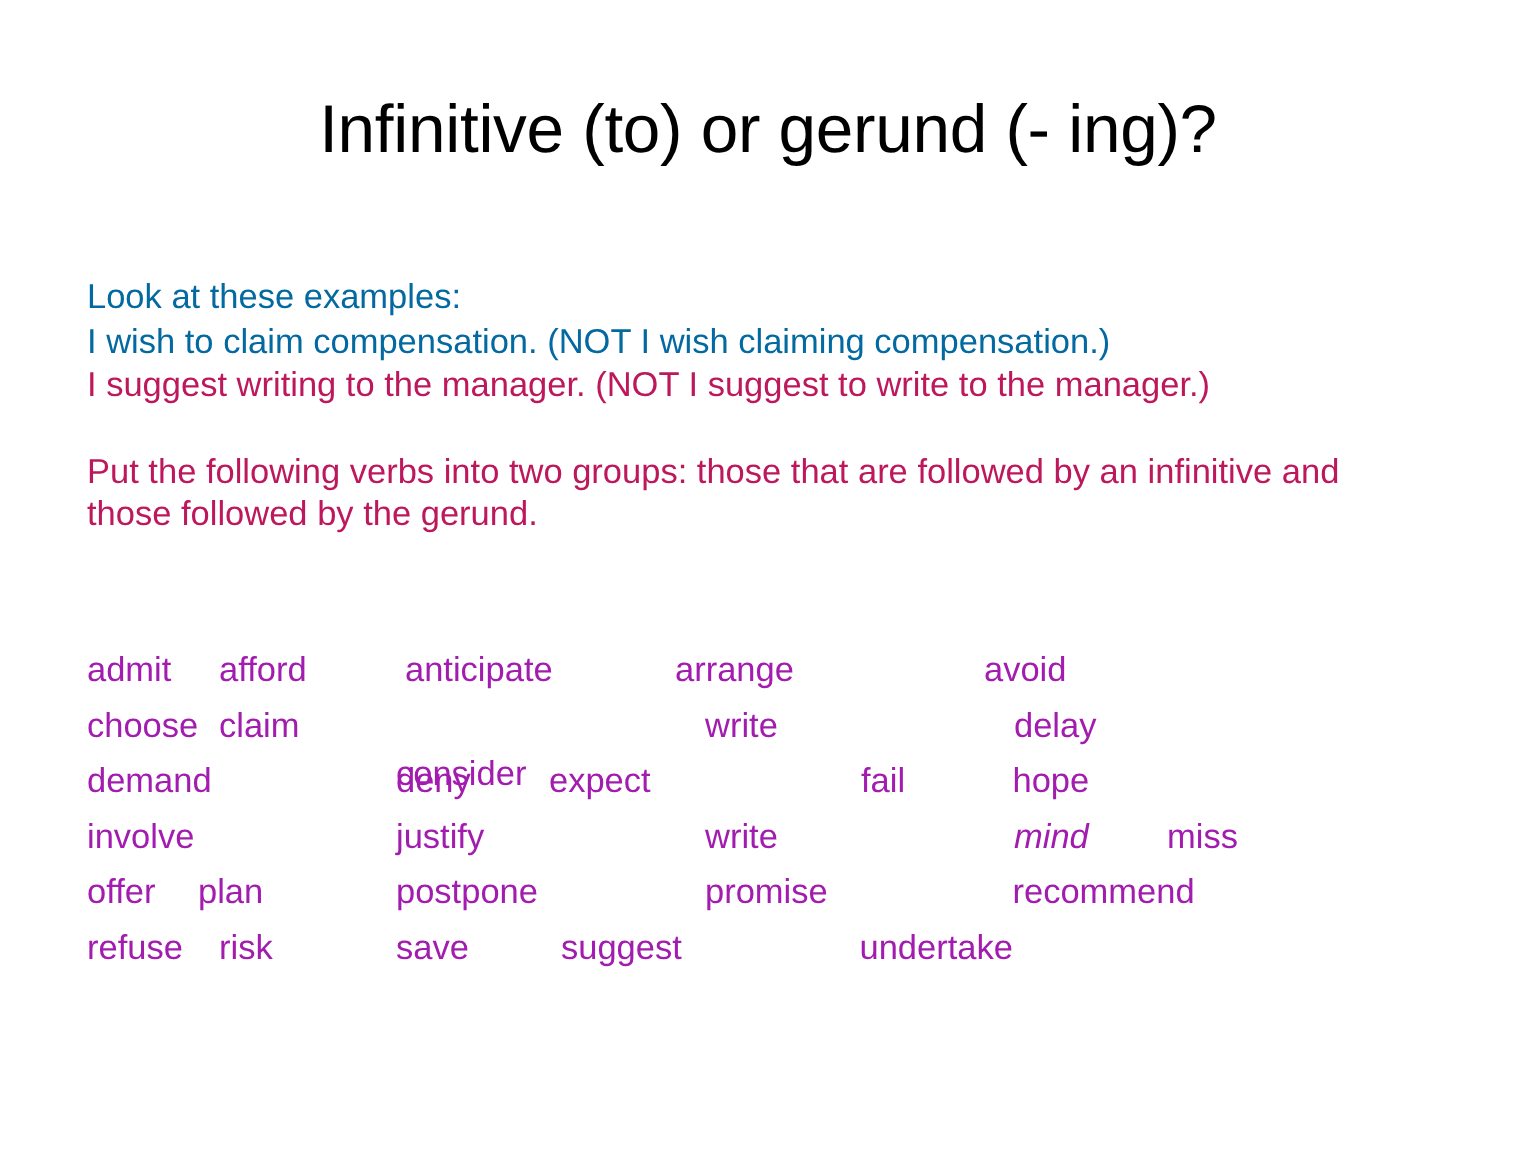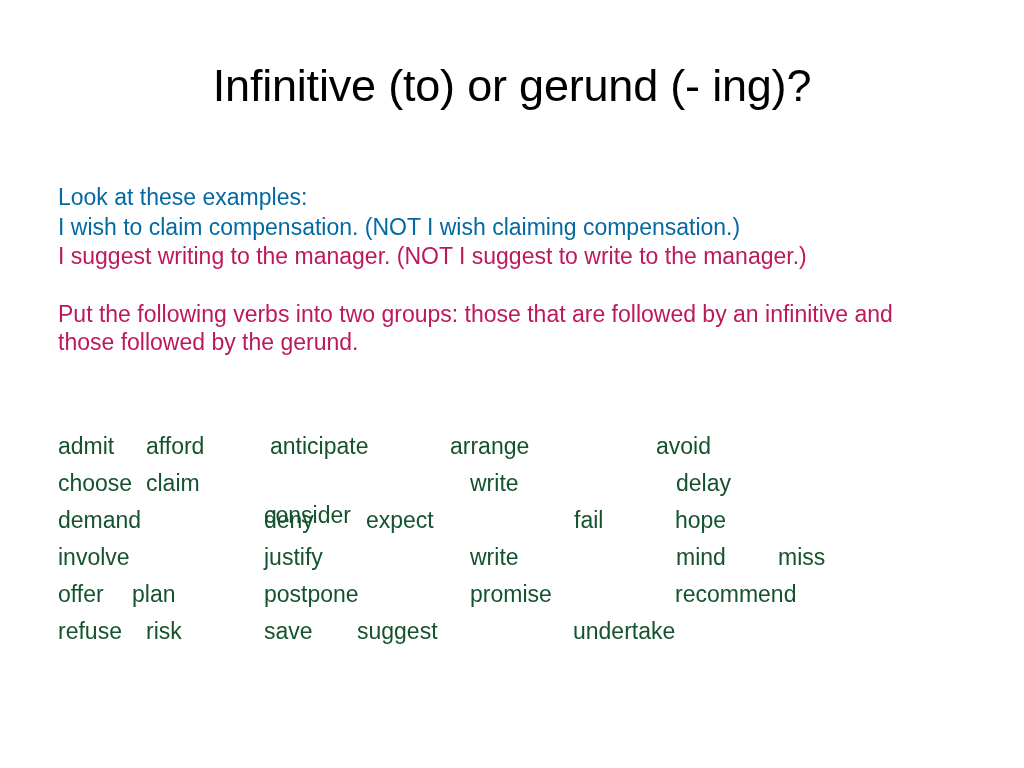--- a/index.html
+++ b/index.html
@@ -69,21 +69,21 @@
   .verb-row {
     position: relative;
     height: 37px;
     font-size: 23px;
     line-height: 37px;
     white-space: nowrap;
   }
   .verb {
     position: absolute;
     top: 0;
-    color: #14532d;
+    color: #a21caf;
   }
   
   .c0 { left: 0px; }
   .c1 { left: 112px; }
   .c2 { left: 206px; }
   .c3 { left: 392px; }
   .c4 { left: 617px; }
   
   .r1 .c1 { left: 88px; }
   .r1 .c2 { left: 212px; }
@@ -95,31 +95,31 @@
   .r2 .c3 { left: 412px; }
   .r2 .c4 { left: 618px; }
 
   .r3 .c1 { left: 206px; }
   .r3 .c2 { left: 308px; }
   .r3 .c3 { left: 516px; }
   .r3 .c4 { left: 617px; }
 
   .r4 .c1 { left: 206px; }
   .r4 .c2 { left: 412px; }
-  .r4 .c3 { left: 618px; }
+  .r4 .c3 { left: 618px; font-style: italic; }
   .r4 .c4 { left: 720px; }
 
   .r5 .c1 { left: 74px; }
   .r5 .c2 { left: 206px; }
   .r5 .c3 { left: 412px; }
   .r5 .c4 { left: 617px; }
 
   .r6 .c1 { left: 88px; }
   .r6 .c2 { left: 206px; }
-  .r6 .c3 { left: 299px; }
+  .r6 .c3 { left: 316px; }
   .r6 .c4 { left: 515px; }
 </style>
 </head>
 <body>
 
 <div class="slide">
 
   <h1 class="slide-title">Infinitive (to) or gerund (- ing)?</h1>
 
   <div class="body-block">

